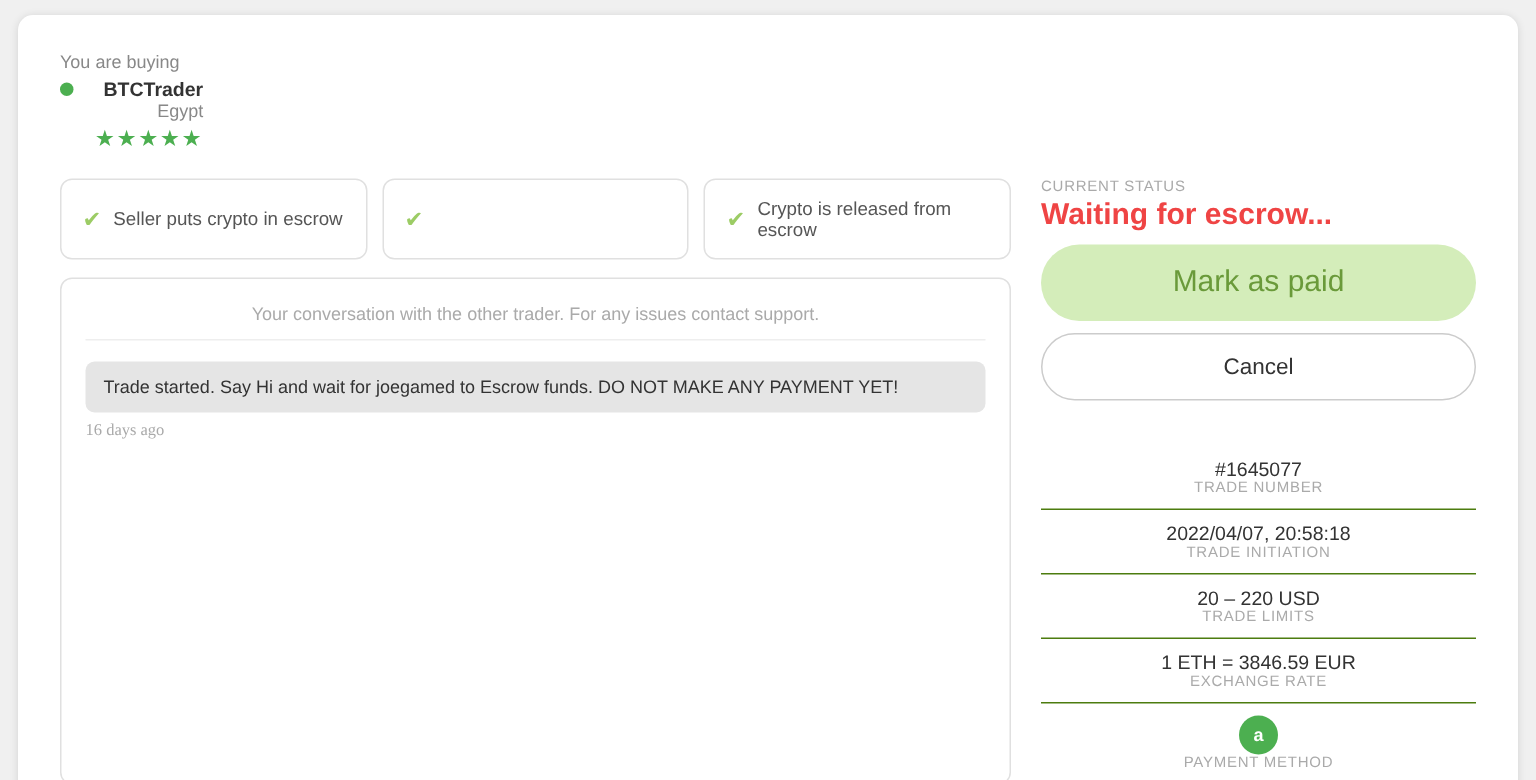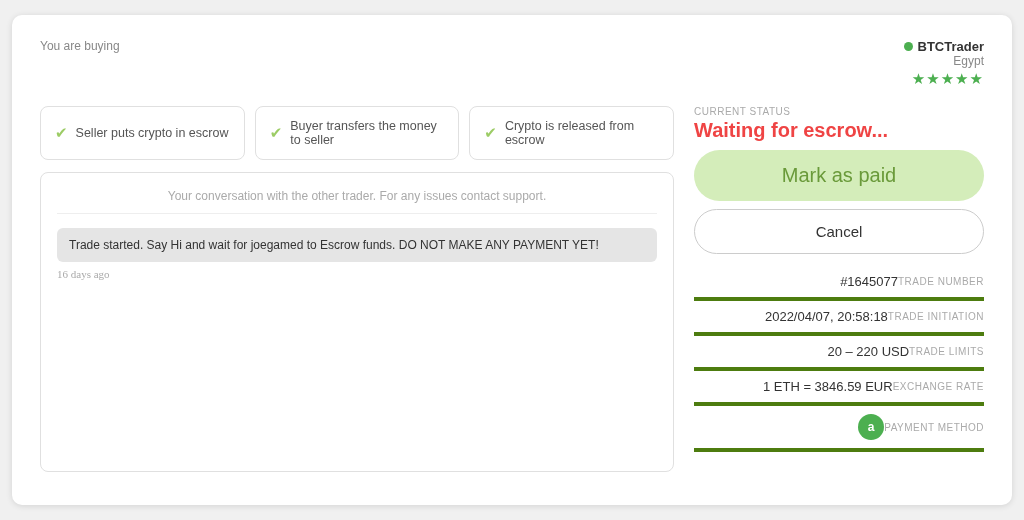--- a/index.html
+++ b/index.html
@@ -18,20 +18,21 @@
       width: 1000px;
       min-height: 490px;
       padding: 24px 28px;
       box-shadow: 0 1px 6px rgba(0,0,0,0.12);
     }
     .top-bar {
       display: flex;
       justify-content: space-between;
       align-items: flex-start;
       margin-bottom: 18px;
+      flex-direction: column;
     }
     .buying-label {
       font-size: 12px;
       color: #888;
       margin-bottom: 4px;
     }
     .buying-amount {
       font-size: 30px;
       font-weight: 700;
       color: #222;
@@ -46,21 +47,21 @@
       display: flex;
       flex-direction: column;
       align-items: flex-end;
       font-size: 13px;
     }
     .trader-name {
       font-weight: 600;
       color: #333;
       display: flex;
       align-items: center;
-      gap: 5px;
+      gap: 20px;
     }
     .trader-dot {
       width: 9px;
       height: 9px;
       background: #4caf50;
       border-radius: 50%;
       display: inline-block;
     }
     .trader-country {
       color: #888;
@@ -182,33 +183,34 @@
     .btn-cancel {
       width: 100%;
       padding: 13px;
       background: #fff;
       color: #333;
       border: 1.5px solid #ccc;
       border-radius: 30px;
       font-size: 15px;
       font-weight: 500;
       cursor: pointer;
-      margin-bottom: 0;
+      margin-bottom: 18px;
     }
     .trade-details {
       display: flex;
       flex-direction: column;
       gap: 0;
     }
     .trade-detail-row {
       display: flex;
       justify-content: flex-end;
       align-items: center;
       padding: 8px 0;
-      border-bottom: 4px solid #4d7c0f;
+      border-bottom: 1px solid #4d7c0f;
+      flex-direction: column;
     }
     .trade-detail-value {
       font-size: 13px;
       color: #333;
       font-weight: 500;
     }
     .trade-detail-key {
       font-size: 10px;
       color: #aaa;
       letter-spacing: 0.5px;
@@ -251,21 +253,20 @@
 
     <div class="left-panel">
 
       <div class="steps-row">
         <div class="step-box">
           <span class="step-check">✔</span>
           <span>Seller puts crypto in escrow</span>
         </div>
         <div class="step-box">
           <span class="step-check">✔</span>
-          <span>Buyer transfers the money to seller</span>
         </div>
         <div class="step-box">
           <span class="step-check">✔</span>
           <span>Crypto is released from escrow</span>
         </div>
       </div>
 
       <div class="chat-area">
         <div class="chat-messages">
           <div class="chat-placeholder">Your conversation with the other trader. For any issues contact support.</div>

